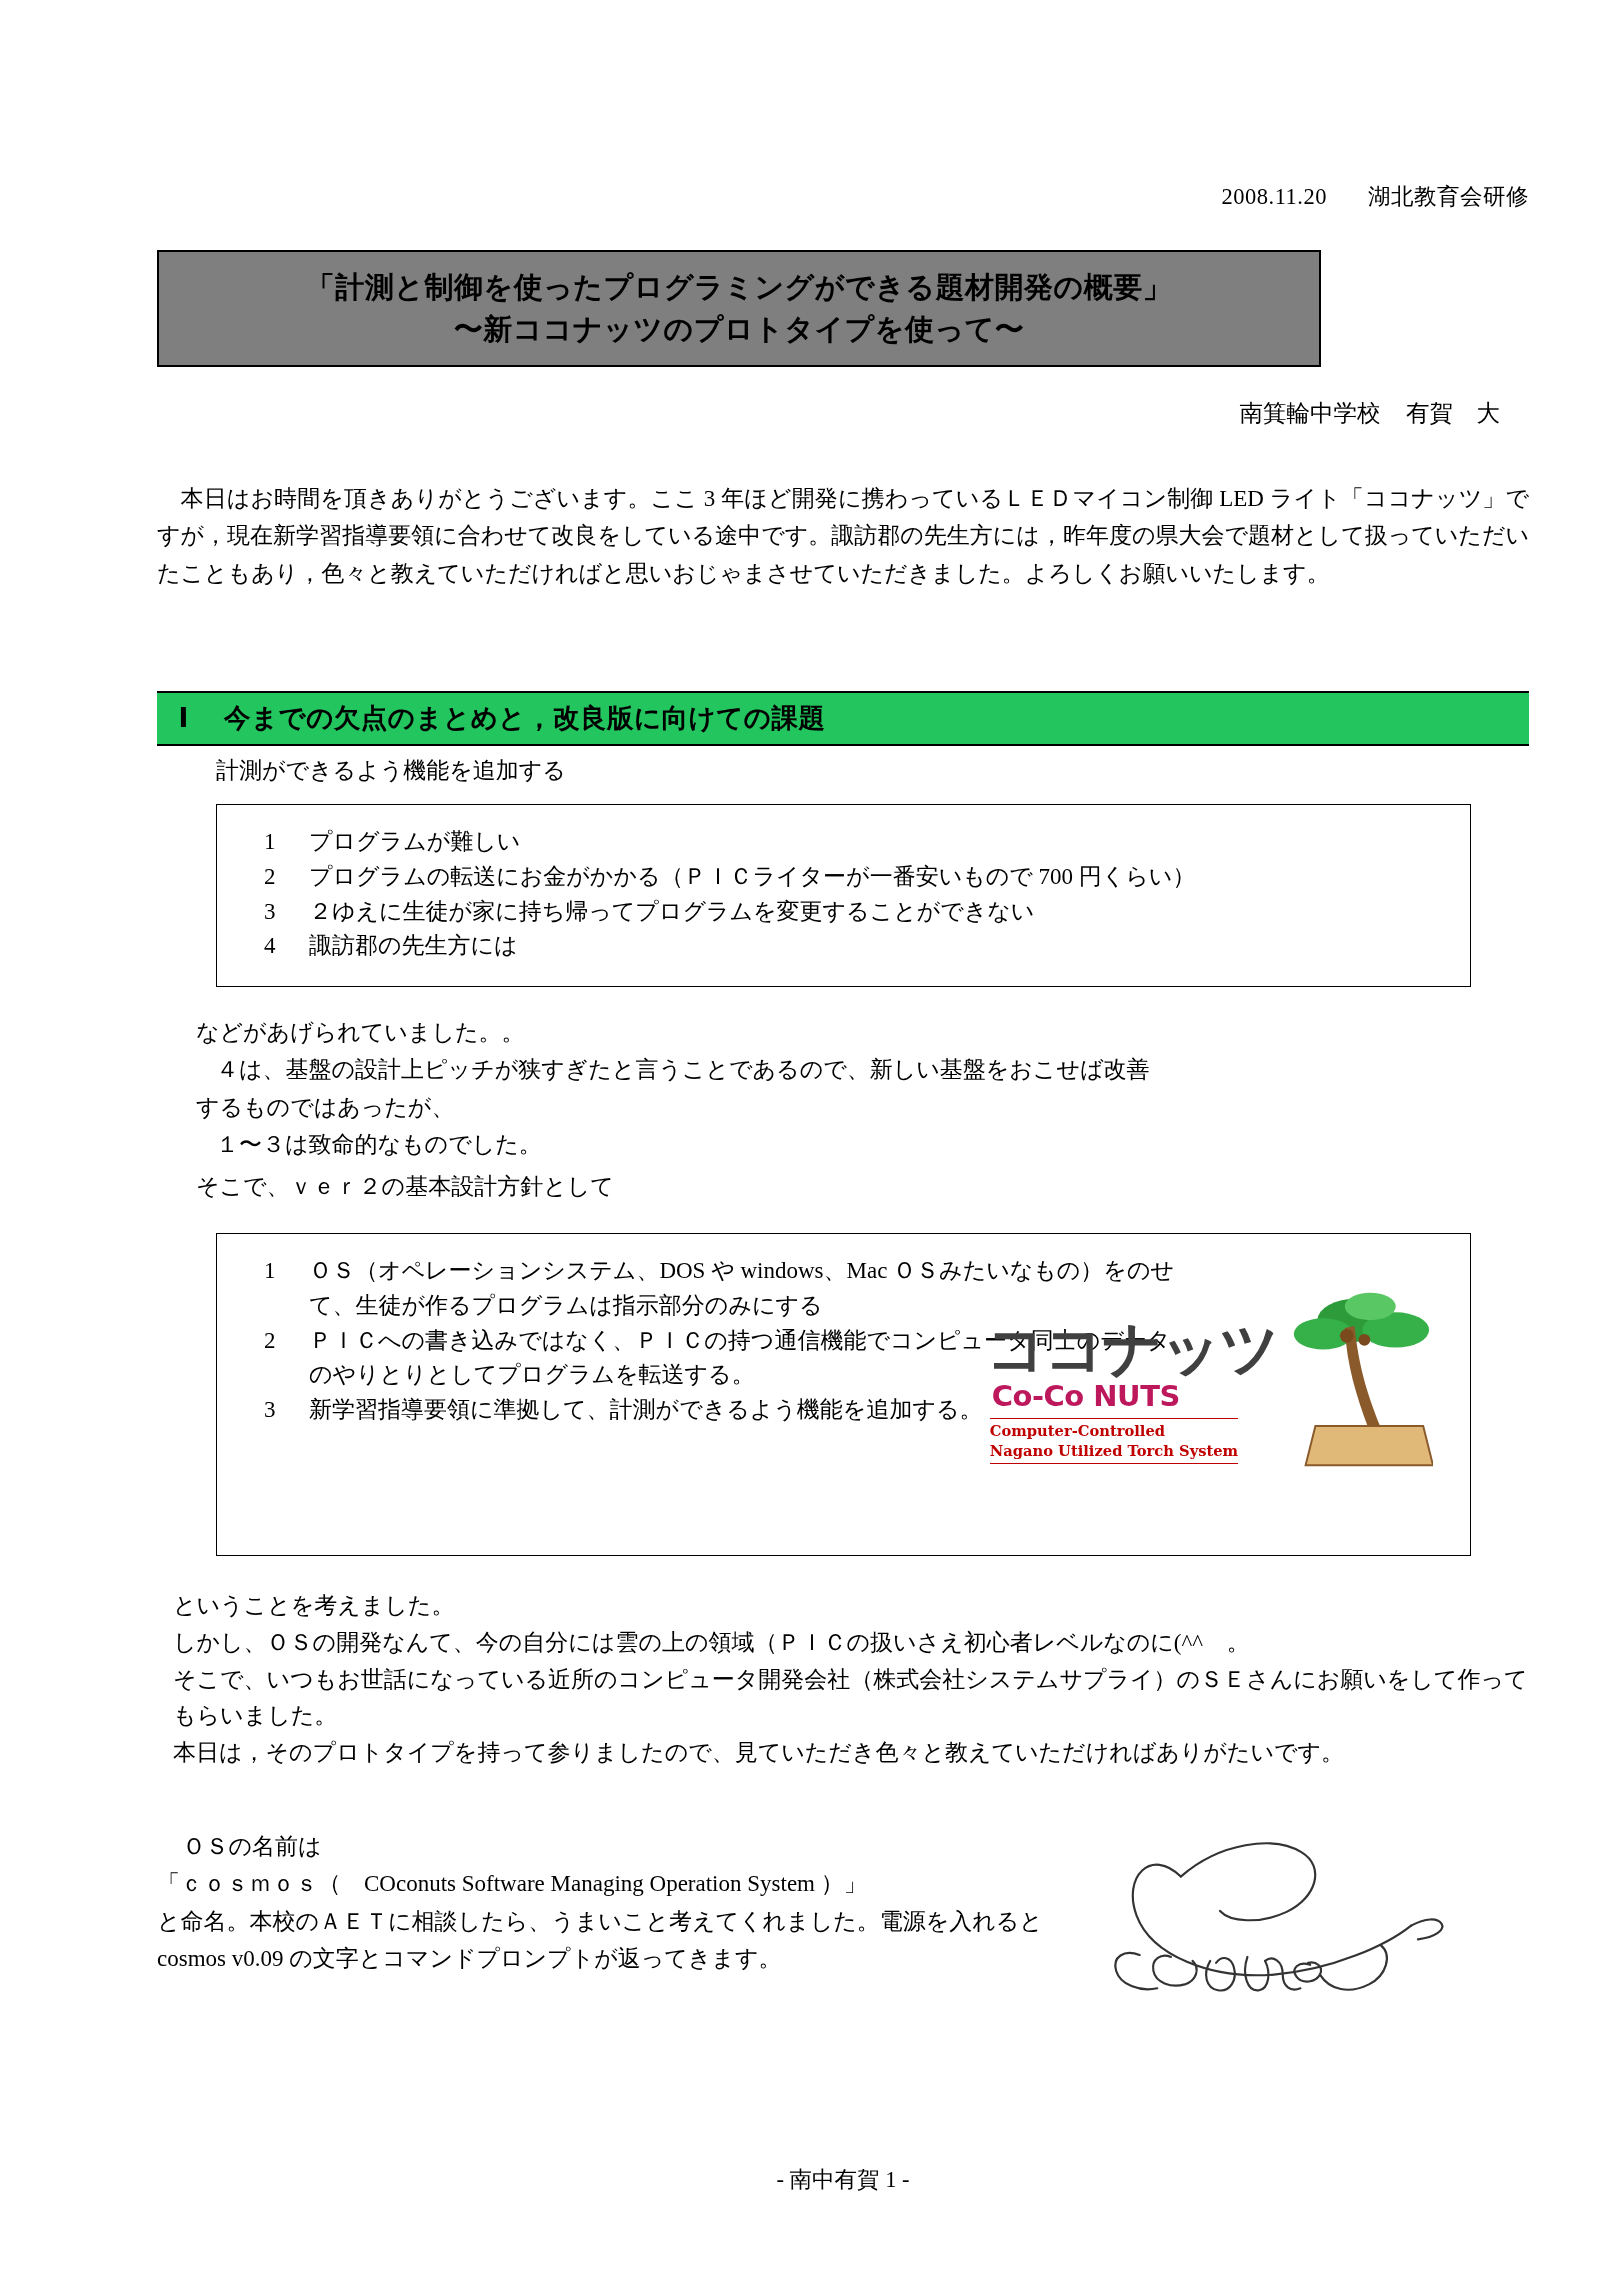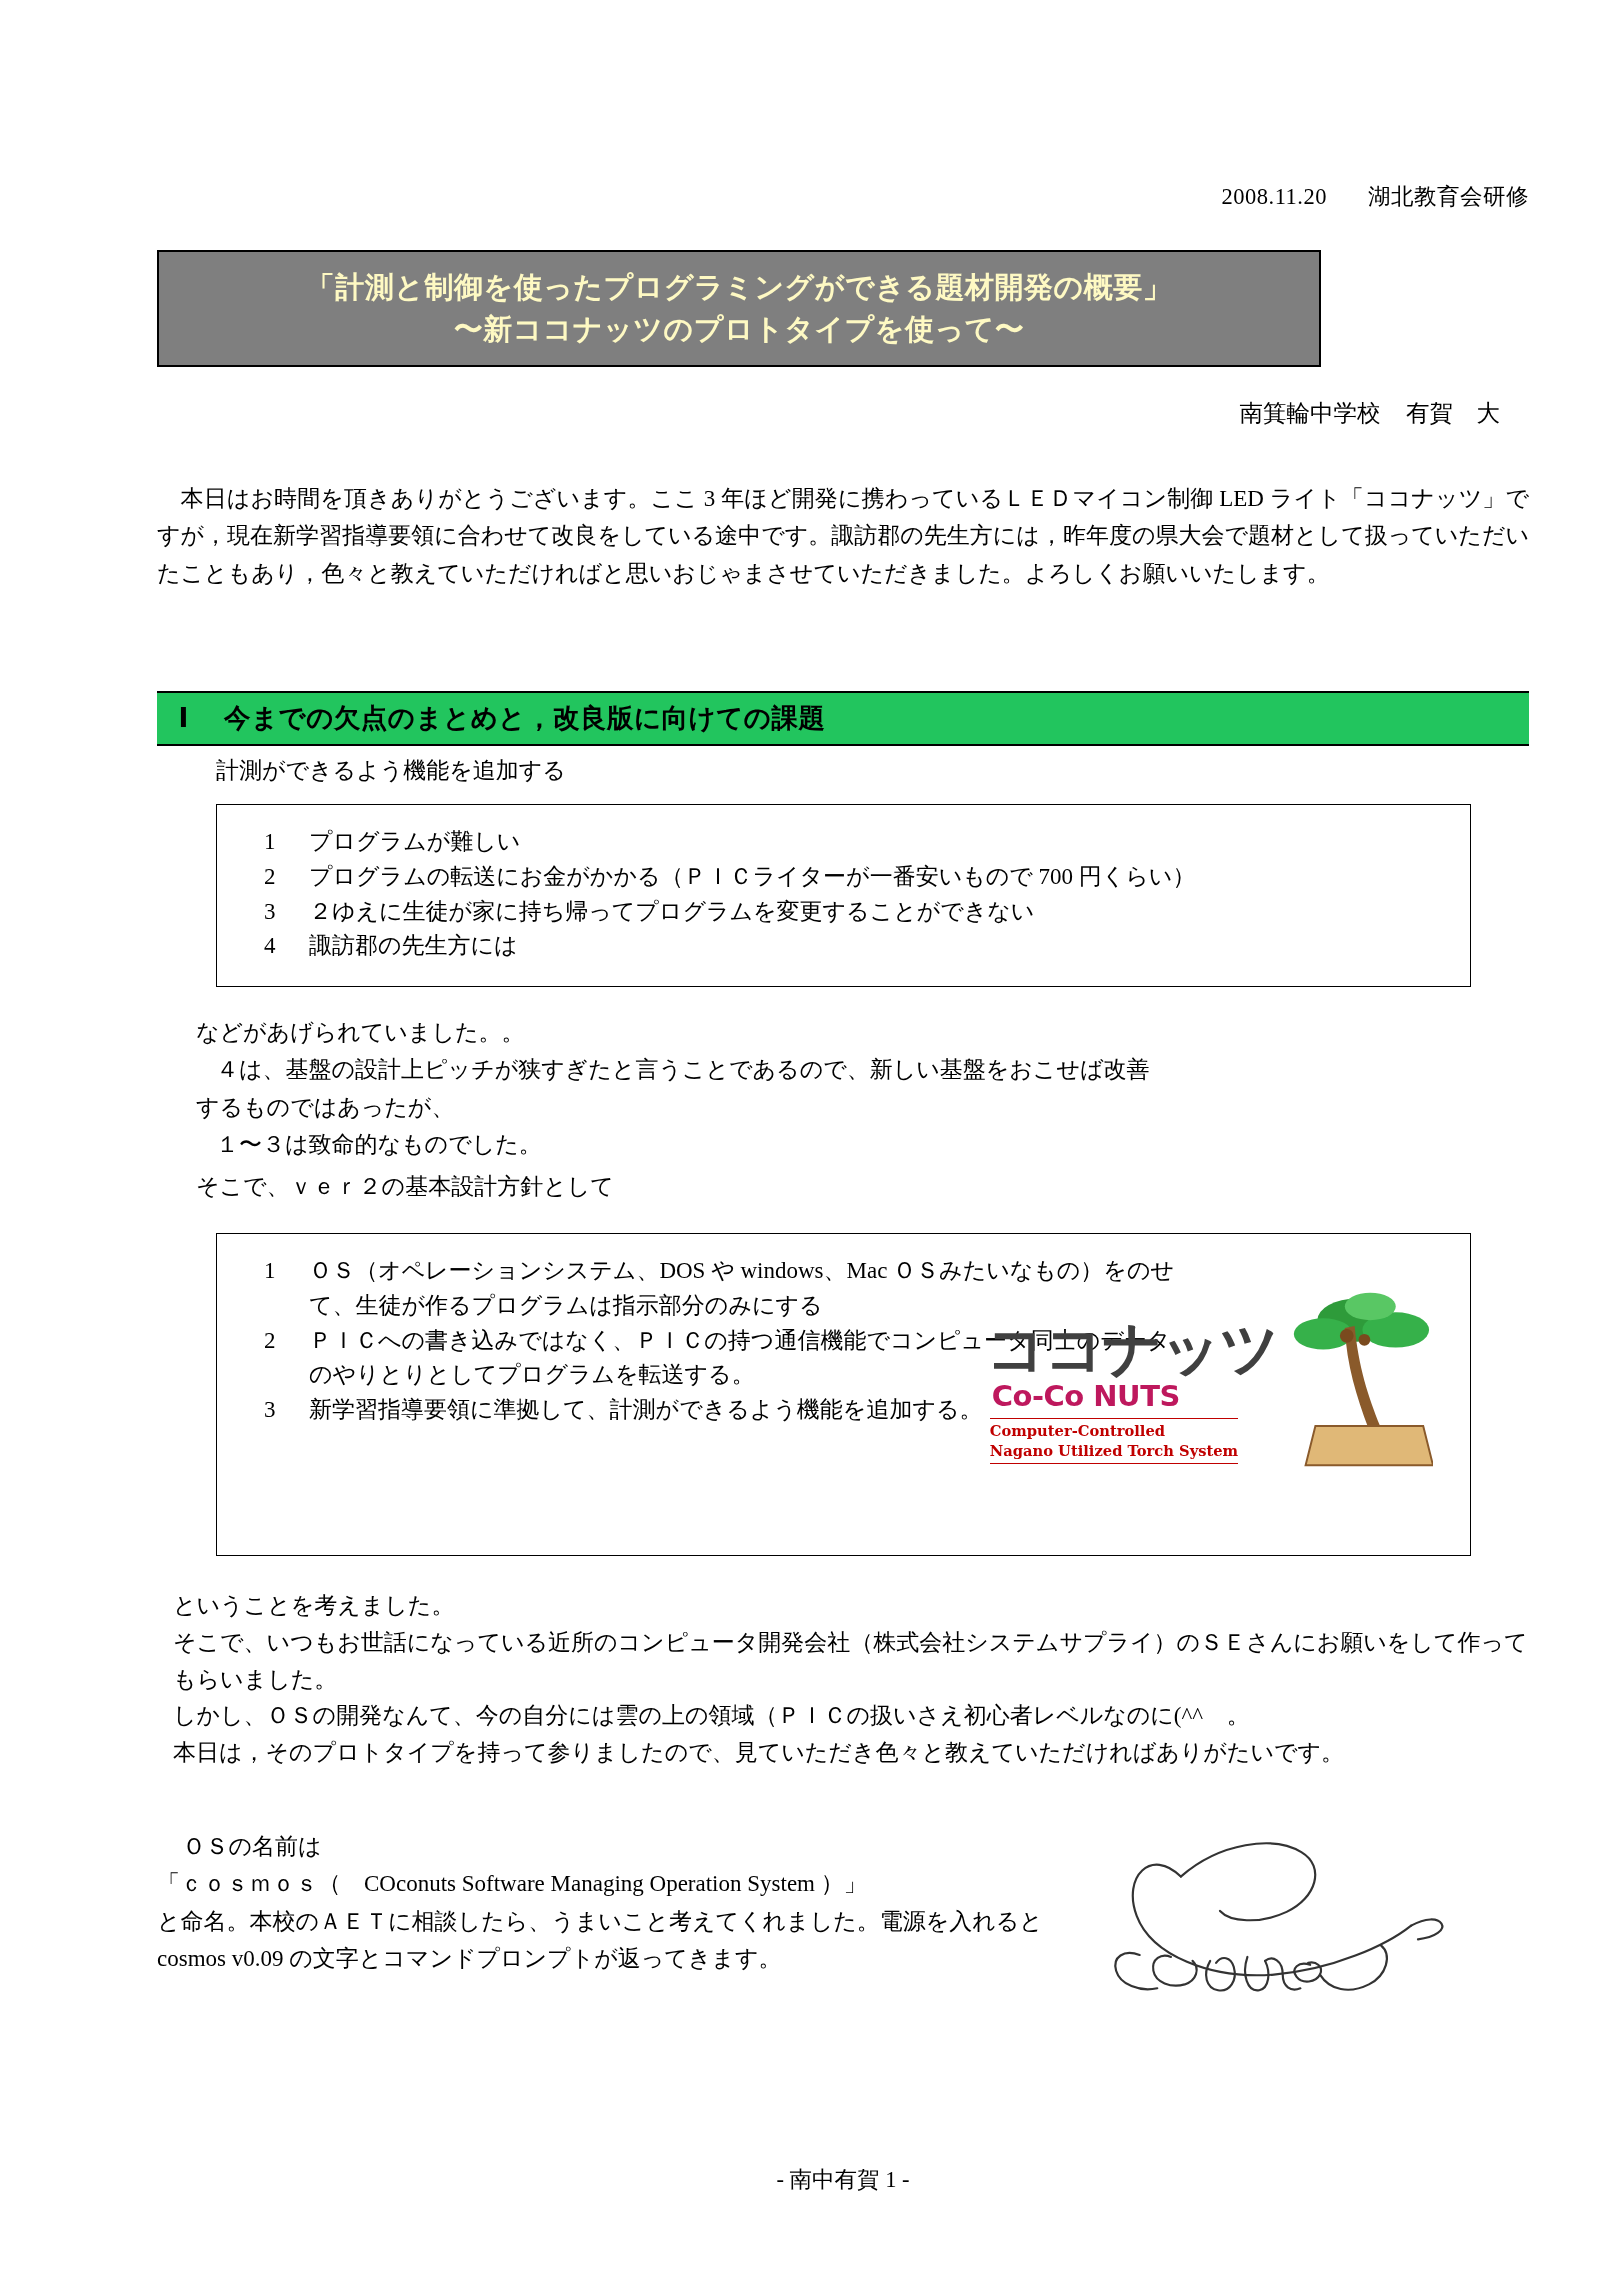--- a/index.html
+++ b/index.html
@@ -42,21 +42,21 @@
 
   
   .title-box {
     position: absolute;
     top: 250px;
     left: 0;
     width: 1164px;
     box-sizing: border-box;
     border: 2px solid #000;
     background: #7f7f7f;
-    color: #fef9c3;
+    color: #000000;
     text-align: center;
     padding: 13.7px 0 15.7px 0;
     font-family: "DejaVu Sans", "Liberation Sans", sans-serif;
     font-weight: bold;
   }
   .title-line1 {
     font-size: 29px;
     line-height: 1.45;
     letter-spacing: 0.5px;
   }
@@ -332,22 +332,22 @@
         <div class="logo-sub1">Co-Co NUTS</div>
         <div class="logo-sub2">
           <div>Computer-Controlled</div>
           <div>Nagano Utilized Torch System</div>
         </div>
       </div>
     </div>
 
     <div class="after-box-2">
       <p>ということを考えました。</p>
+      <p>しかし、ＯＳの開発なんて、今の自分には雲の上の領域（ＰＩＣの扱いさえ初心者レベルなのに(^^ゞ。</p>
       <p>そこで、いつもお世話になっている近所のコンピュータ開発会社（株式会社システムサプライ）のＳＥさんにお願いをして作ってもらいました。</p>
-      <p>しかし、ＯＳの開発なんて、今の自分には雲の上の領域（ＰＩＣの扱いさえ初心者レベルなのに(^^ゞ。</p>
       <p>本日は，そのプロトタイプを持って参りましたので、見ていただき色々と教えていただければありがたいです。</p>
     </div>
 
     <div class="cosmos-block">
       <p class="indent">ＯＳの名前は</p>
       <p>「ｃｏｓｍｏｓ（　COconuts Software Managing Operation System ）」</p>
       <p>と命名。本校のＡＥＴに相談したら、うまいこと考えてくれました。電源を入れると　cosmos v0.09 の文字とコマンドプロンプトが返ってきます。</p>
     </div>
 
     <svg class="cosmos-sig" viewBox="0 0 420 250">

